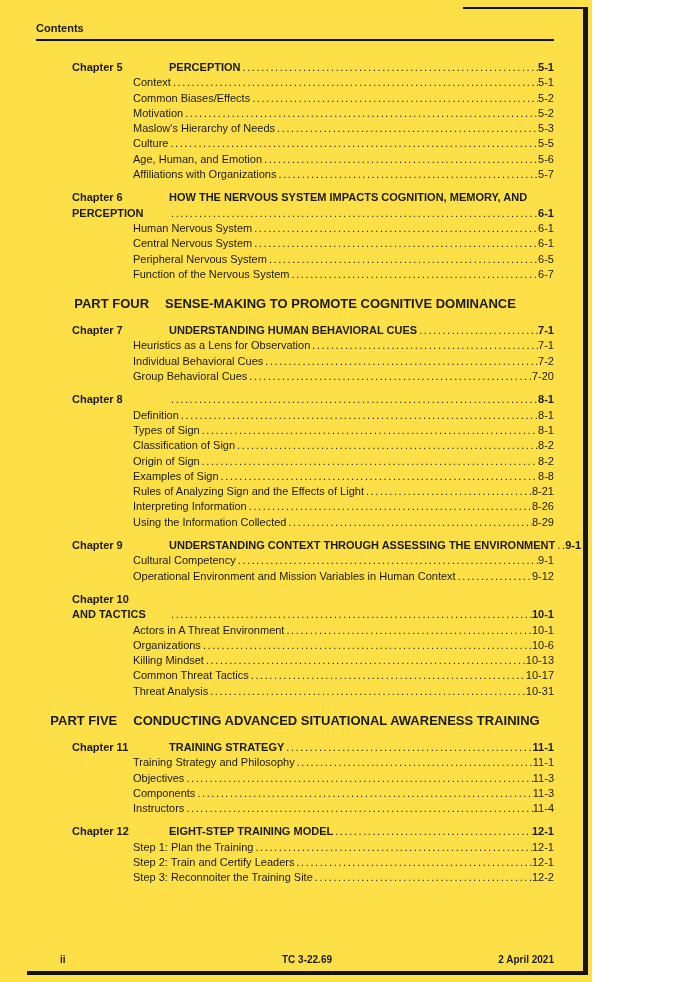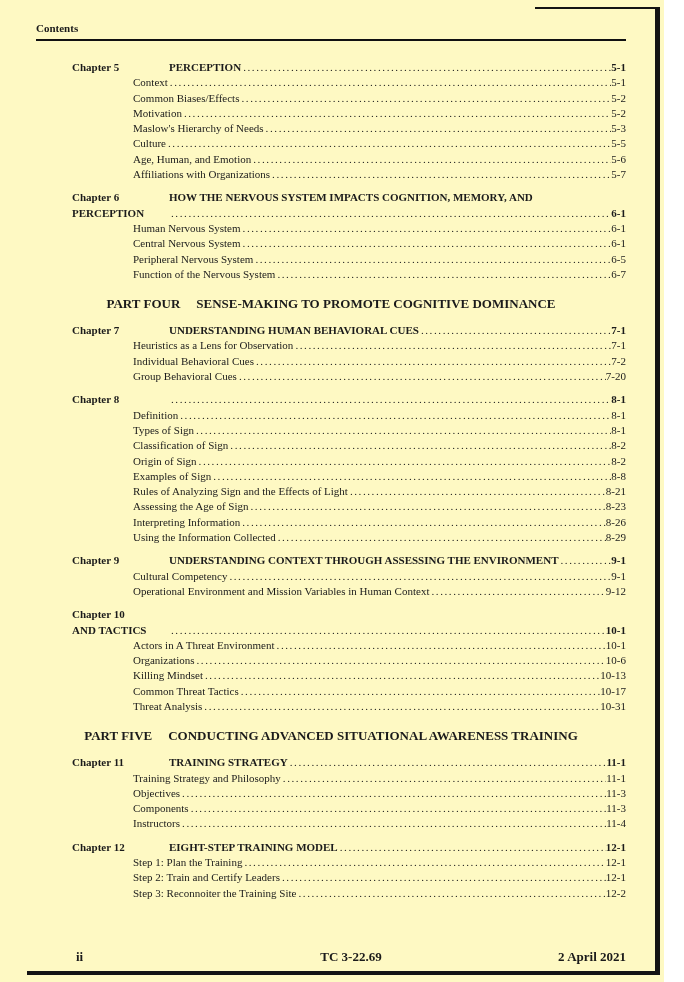--- a/index.html
+++ b/index.html
@@ -1,22 +1,22 @@
 <!DOCTYPE html>
 <html><head>
 <meta charset="utf-8">
 <title>Contents</title>
 <style>
   * { box-sizing: border-box; }
   html, body { margin: 0; padding: 0; }
   body { width: 684px; height: 982px; background: #ffffff; }
   .page {
-    position: relative; width: 664px; height: 982px; overflow: hidden;
-    background: #fef9c3; color: #1b1b1b;
-    font-family: Liberation Serif, serif;
+    position: relative; width: 592px; height: 982px; overflow: hidden;
+    background: #fde047; color: #1b1b1b;
+    font-family: Liberation Sans, sans-serif;
     font-size: 11px;
   }
   .content { position: absolute; left: 36px; right: 38px; top: 22px; }
   .running-header { font-weight: bold; padding-bottom: 5px; border-bottom: 2px solid #111; }
   .toc { margin-top: 19px; }
   .toc-row { display: flex; align-items: baseline; line-height: 15.3px; }
   .chapter-block { margin-bottom: 8px; }
   .chapter-label { flex: 0 0 97px; font-weight: bold; padding-right: 12px; white-space: nowrap; margin-left: 36px; }
   .chapter-title { font-weight: bold; white-space: nowrap; }
   .chapter-head .page-num { font-weight: bold; }
@@ -27,23 +27,23 @@
     font-weight: normal; padding: 0 2px;
   }
   .dots::after {
     content: "................................................................................................................................................................................................";
     letter-spacing: 1.6px; font-size: 11px; color: #1b1b1b;
   }
   .page-num { flex: 0 0 auto; }
   .part-heading { text-align: center; font-weight: bold; font-size: 13px; margin: 13px 0 11px; line-height: 17px; }
   .part-label { margin-right: 16px; }
   .footer {
-    position: absolute; left: 36px; right: 38px; bottom: 17px;
+    position: absolute; left: 20px; right: 38px; bottom: 17px;
     display: grid; grid-template-columns: 1fr auto 1fr;
-    font-weight: bold; font-size: 13px; padding-left: 40px;
+    font-weight: bold; font-size: 10px; padding-left: 40px;
   }
   .footer .f-center { }
   .footer .f-right { text-align: right; }
   .scan-right  { position: absolute; top: 7px; bottom: 7px; right: 4px; width: 5px; background: #141414; }
   .scan-bottom { position: absolute; left: 27px; right: 4px; bottom: 7px; height: 4px; background: #141414; }
   .scan-top    { position: absolute; top: 7px; right: 4px; width: 125px; height: 2px; background: #141414; }
 </style>
 </head>
 <body>
 
@@ -185,25 +185,20 @@
             <span class="entry-title">Examples of Sign</span>
             <span class="dots"></span>
             <span class="page-num">8-8</span>
           </div>
           <div class="toc-row entry">
             <span class="entry-title">Rules of Analyzing Sign and the Effects of Light</span>
             <span class="dots"></span>
             <span class="page-num">8-21</span>
           </div>
           <div class="toc-row entry">
-            <span class="entry-title">Assessing the Age of Sign</span>
-            <span class="dots"></span>
-            <span class="page-num">8-23</span>
-          </div>
-          <div class="toc-row entry">
             <span class="entry-title">Interpreting Information</span>
             <span class="dots"></span>
             <span class="page-num">8-26</span>
           </div>
           <div class="toc-row entry">
             <span class="entry-title">Using the Information Collected</span>
             <span class="dots"></span>
             <span class="page-num">8-29</span>
           </div>
         </div>

